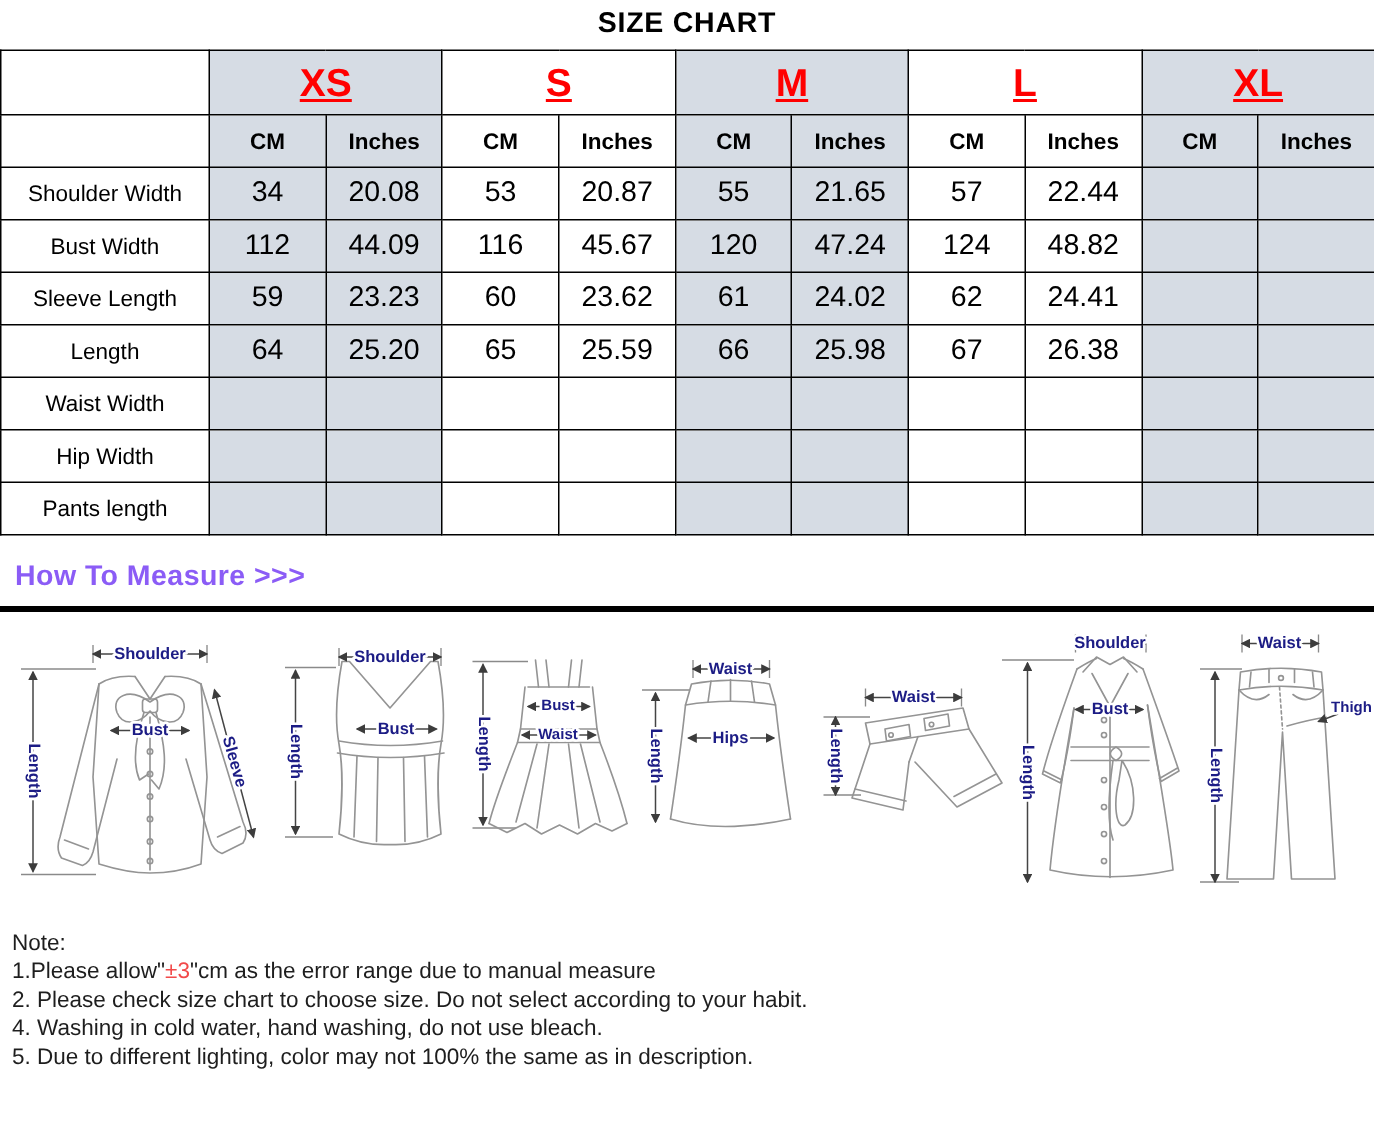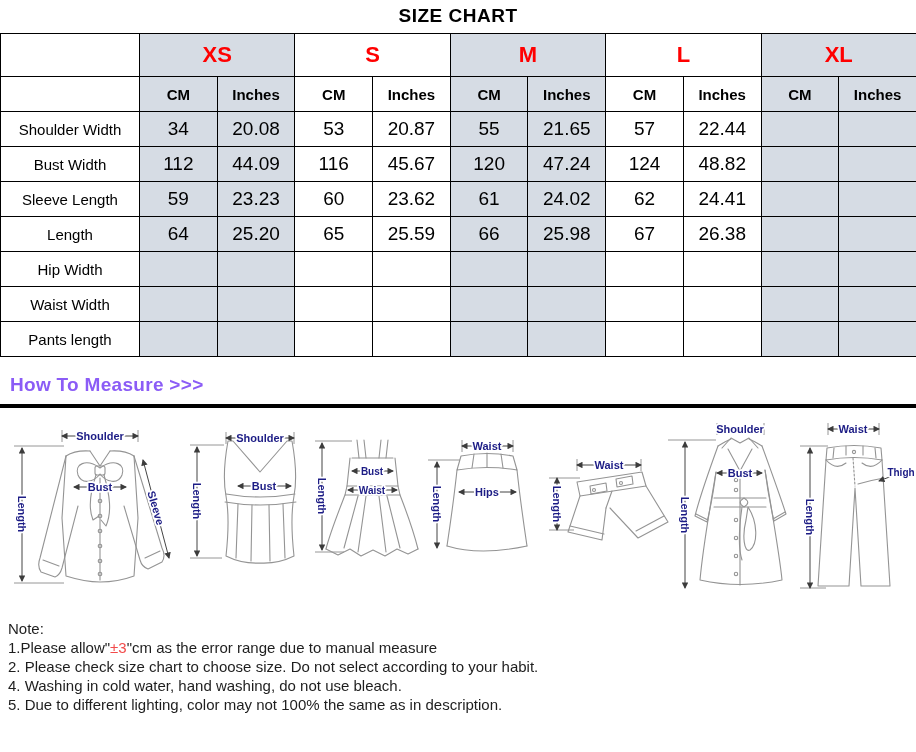--- a/index.html
+++ b/index.html
@@ -5,21 +5,21 @@
   html,body{margin:0;padding:0;background:#fff;}
   body{width:916px;height:752px;overflow:hidden;
        font-family:"Liberation Sans","DejaVu Sans",sans-serif;color:#000;}
 
   .title{height:33px;line-height:31px;text-align:center;
          font-size:19px;font-weight:bold;letter-spacing:.5px;}
 
   table{border-collapse:collapse;table-layout:fixed;width:916px;}
   th,td{border:1px solid #000;text-align:center;vertical-align:middle;
         padding:0;overflow:hidden;}
-  .size-row th{height:42px;font-size:22px;font-weight:bold;color:#ff0000;}
+  .size-row th{height:42px;font-size:26px;font-weight:bold;color:#ff0000;text-decoration:underline;}
   .unit-row th{height:34px;font-size:15px;font-weight:bold;color:#000000;}
   tbody tr{height:35px;}
   tbody th.rowlabel{font-weight:normal;font-size:15px;background:#fff;}
   tbody td{font-size:19px;}
   .shade{background:#d6dce4;}
   th.corner{background:#fff;}
 
   .measure-heading{margin:16px 0 7px 10px;font-size:19px;font-weight:bold;
                    color:#8b5cf6;letter-spacing:.3px;line-height:24px;}
   .rule{height:4px;background:#000;}
@@ -125,34 +125,34 @@
         <td>65</td>
         <td>25.59</td>
         <td class="shade">66</td>
         <td class="shade">25.98</td>
         <td>67</td>
         <td>26.38</td>
         <td class="shade"></td>
         <td class="shade"></td>
       </tr>
       <tr>
+        <th class="rowlabel">Waist Width</th>
+        <td class="shade"></td>
+        <td class="shade"></td>
+        <td></td>
+        <td></td>
+        <td class="shade"></td>
+        <td class="shade"></td>
+        <td></td>
+        <td></td>
+        <td class="shade"></td>
+        <td class="shade"></td>
+      </tr>
+      <tr>
         <th class="rowlabel">Hip Width</th>
-        <td class="shade"></td>
-        <td class="shade"></td>
-        <td></td>
-        <td></td>
-        <td class="shade"></td>
-        <td class="shade"></td>
-        <td></td>
-        <td></td>
-        <td class="shade"></td>
-        <td class="shade"></td>
-      </tr>
-      <tr>
-        <th class="rowlabel">Waist Width</th>
         <td class="shade"></td>
         <td class="shade"></td>
         <td></td>
         <td></td>
         <td class="shade"></td>
         <td class="shade"></td>
         <td></td>
         <td></td>
         <td class="shade"></td>
         <td class="shade"></td>

